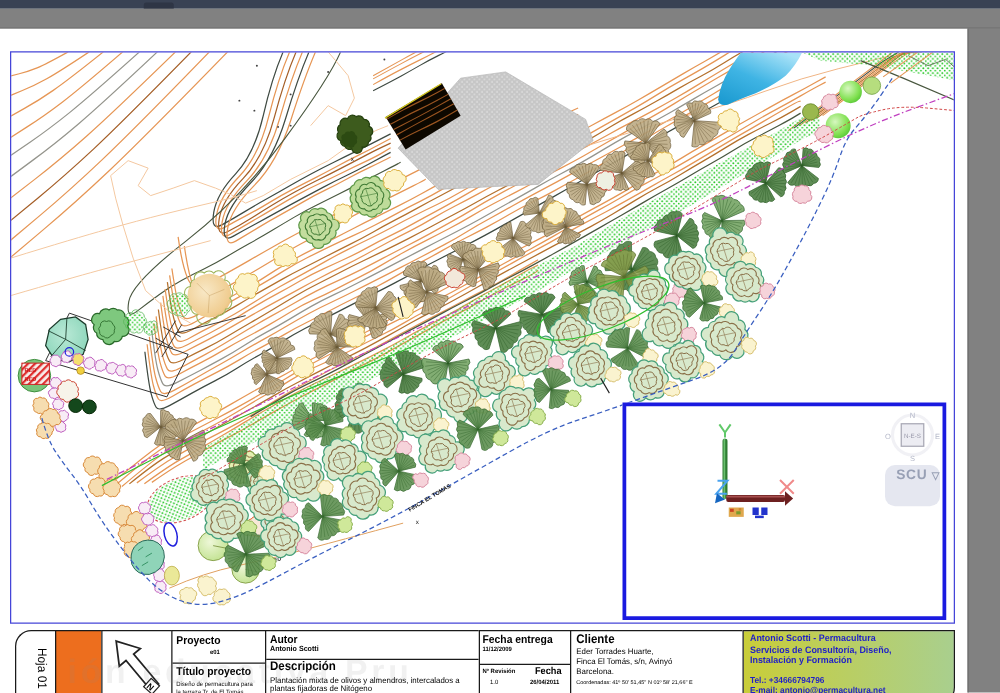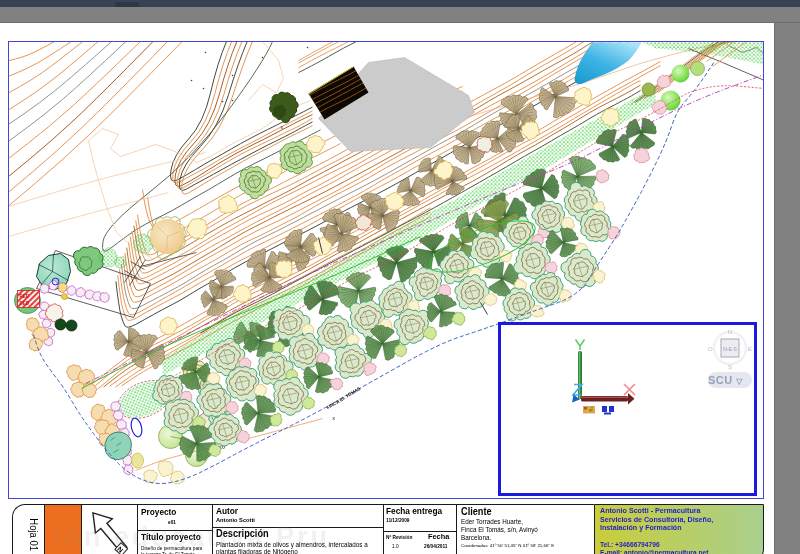--- a/index.html
+++ b/index.html
@@ -3,21 +3,21 @@
 * { margin:0; padding:0; box-sizing:border-box; }
 html,body { width:800px; height:554px; overflow:hidden; background:#fff; font-family:"Liberation Sans",sans-serif; }
 .abs { position:absolute; }
 #topbar { left:0; top:0; width:800px; height:7px; background:#394254; }
 #topbar .tab { position:absolute; left:115px; top:2px; width:24px; height:5px; background:#2e3545; border-radius:2px 2px 0 0; }
 #graybar { left:0; top:7px; width:800px; height:16px; background:#818181; border-bottom:1px solid #6e6e6e; }
 #grayright { left:774px; top:23px; width:26px; height:531px; background:#818181; border-left:1px solid #6e6e6e; }
 #paper { left:0; top:23px; width:774px; height:531px; background:#ffffff; }
 #vp { left:8px; top:41px; width:756px; height:458px; border:1px solid #4545d8; }
 #ucsbox { left:498px; top:322px; width:259px; height:174px; background:#ffffff; border:3px solid #1a1ae0; }
-#scu { left:708px; top:372px; width:44px; height:16px; background:#e5e7f0; border-radius:8px; color:#98a0b5; font-weight:bold; font-size:11px; text-align:left; line-height:17px; letter-spacing:0.5px; }
+#scu { left:708px; top:372px; width:44px; height:33px; background:#e5e7f0; border-radius:8px; color:#98a0b5; font-weight:bold; font-size:11px; text-align:right; line-height:17px; letter-spacing:0.5px; }
 #tblock { left:12px; top:504px; width:752px; height:60px; }
 .cell { position:absolute; top:0; height:60px; border:1px solid #1a1a1a; border-right:none; background:#fff; }
 .hd { font-weight:bold; font-size:9px; transform:scaleX(0.92); transform-origin:left; white-space:nowrap; }
 .hd2 { font-weight:bold; font-size:10px; transform:scaleX(0.92); transform-origin:left; white-space:nowrap; }
 .sm { font-size:5px; transform:scaleX(0.95); transform-origin:left; white-space:nowrap; }
 .md { font-size:6.5px; transform:scaleX(0.97); transform-origin:left; }
 </style></head><body>
 <div class="abs" id="topbar">
     <div class="tab"></div>
   </div>

